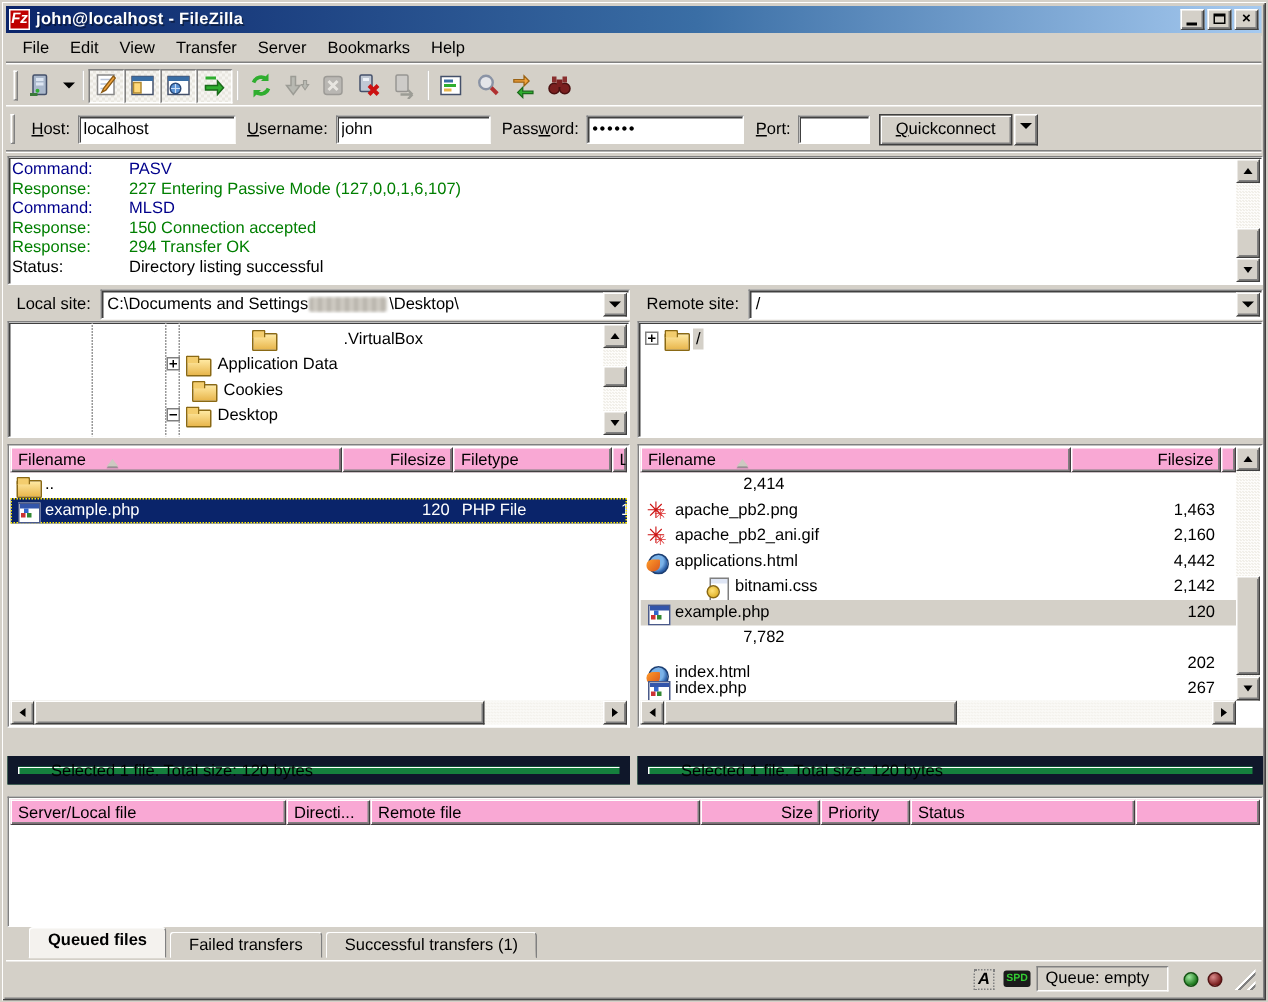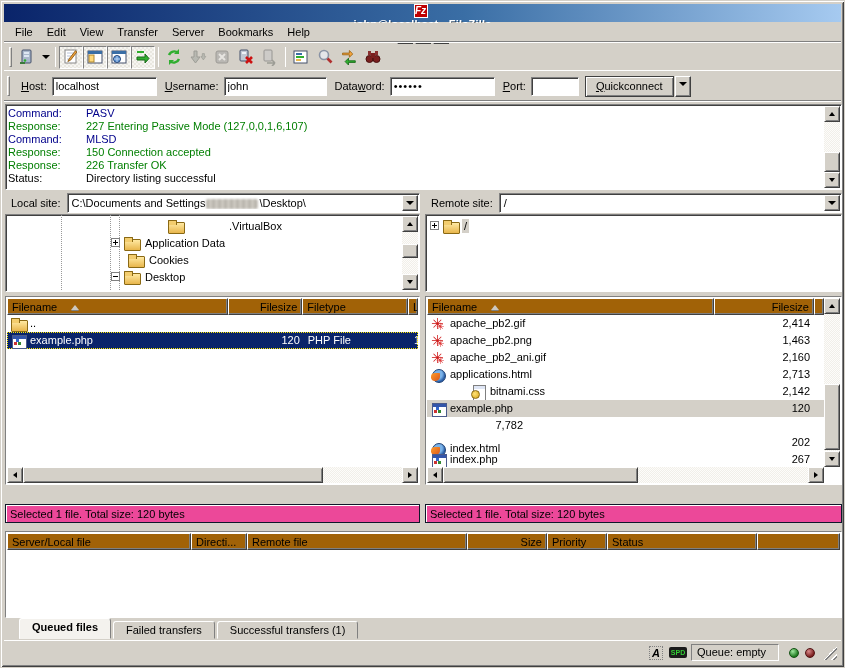--- a/index.html
+++ b/index.html
@@ -4,21 +4,21 @@
 <style>
   * { margin:0; padding:0; box-sizing:border-box; }
   html,body { width:845px; height:668px; overflow:hidden; }
   body { font-family:"Liberation Sans","DejaVu Sans",sans-serif; font-size:11px; color:#000; background:#d4d0c8; }
   #window { position:absolute; left:0; top:0; width:845px; height:668px; background:#d4d0c8;
             border:1px solid #d4d0c8; box-shadow: inset 1px 1px 0 #fff, inset -1px -1px 0 #404040, inset 2px 2px 0 #d4d0c8, inset -2px -2px 0 #808080; }
 
   
   .titlebar { position:absolute; left:3px; top:3px; right:3px; height:18px;
               background:linear-gradient(90deg,#0a246a 0%,#3a6ea5 55%,#a6caf0 100%);
-              display:flex; align-items:center; padding:0 2px;flex-direction:column; }
+              display:flex; align-items:center; padding:0 2px; }
   .fz-logo { width:14px; height:14px; background:#bf0000; border:1px solid #fff; color:#fff;
              font-weight:bold; font-style:italic; font-size:10px; line-height:12px; text-align:center; margin-right:4px; }
   .title-text { color:#fff; font-weight:bold; font-size:11px; letter-spacing:.2px; flex:1;
                 text-shadow:1px 1px 0 rgba(0,0,0,.4); white-space:nowrap; }
   .winbtns { display:flex; gap:2px; }
   .winbtn { width:16px; height:14px; background:#d4d0c8; border:1px solid; border-color:#fff #404040 #404040 #fff;
             box-shadow: inset -1px -1px 0 #808080; position:relative; cursor:default; }
   .winbtn .g-min { position:absolute; left:3px; bottom:2px; width:7px; height:2px; background:#000; }
   .winbtn .g-max { position:absolute; left:3px; top:2px; width:8px; height:7px; border:1px solid #000; border-top-width:2px; }
   .winbtn .g-close { position:absolute; left:0; top:0; width:100%; height:100%; font-size:10px; font-weight:bold; text-align:center; line-height:12px; }
@@ -122,39 +122,39 @@
   .fi[data-icon="app-icon"]::before { content:""; position:absolute; left:1px; top:1px; width:13px; height:12px;
       background:#fff; border:1px solid #4a5a8a; box-shadow: inset 0 3px 0 #3355aa; }
   .fi[data-icon="app-icon"]::after { content:""; position:absolute; left:3px; bottom:3px; width:3px; height:3px;
       background:#cc3333; box-shadow:4px 0 0 #338833, 2px -3px 0 #3366cc; }
 
   
   .listbox { position:absolute; top:295px; height:189px; background:#fff; border:1px solid; border-color:#808080 #fff #fff #808080; }
   .listbox.local { left:4px; width:415px; }
   .listbox.remote { left:424px; width:417px; }
   .lheader { position:absolute; left:1px; top:1px; right:1px; height:17px; display:flex; background:#d4d0c8; }
-  .hcell { height:17px; padding:2px 4px; background:#a16207; border:1px solid; border-color:#fff #404040 #404040 #fff;
-           box-shadow: inset -1px -1px 0 #808080; white-space:nowrap; overflow:hidden; display:flex; align-items:flex-start; }
+  .hcell { height:17px; padding:2px 4px; background:#f9a8d4; border:1px solid; border-color:#fff #404040 #404040 #fff;
+           box-shadow: inset -1px -1px 0 #808080; white-space:nowrap; overflow:hidden; display:flex; align-items:center; }
   .hcell.right { justify-content:flex-end; }
   .sortmark { width:0; height:0; border:4px solid transparent; border-bottom:5px solid #cdc9c1; margin-left:14px;
               filter:drop-shadow(0 1px 0 #808080); }
   .lbody { position:absolute; left:1px; top:18px; right:1px; bottom:1px; background:#fff; overflow:hidden; }
   .frow { display:flex; height:17px; align-items:center; }
   .fcell { padding:0 4px; white-space:nowrap; overflow:hidden; height:17px; line-height:17px; }
   .fcell.right { text-align:right; }
   .frow[data-sel="active"] { background:#0a246a; color:#fff; outline:1px dotted #ffea00; outline-offset:-1px; }
   .frow[data-sel="inactive"] { background:#d4d0c8; }
 
   
   .c-lname { width:224px; } .c-lsize { width:75px; } .c-ltype { width:107px; } .c-llast { flex:1; }
   .c-rname { width:287px; } .c-rsize { width:100px; } .c-rpad { flex:1; }
 
   
-  .sel-status { position:absolute; top:503px; height:19px; background:#ec4899; border:1px solid #0f172a;
-                box-shadow: inset 1px 1px 0 #fff; display:flex; align-items:center; padding-left:4px; }
+  .sel-status { position:absolute; top:503px; height:19px; background:#15803d; border:7px solid #0f172a;
+                box-shadow: inset 1px 1px 0 #fff; display:flex; align-items:center; padding-left:22px; }
   .sel-status.local { left:4px; width:415px; }
   .sel-status.remote { left:424px; width:417px; }
 
   
   .queuebox { position:absolute; left:4px; top:530px; width:837px; height:87px; background:#fff;
               border:1px solid; border-color:#808080 #fff #fff #808080; }
   .q-name{width:184px;} .q-dir{width:56px;} .q-remote{width:220px;} .q-size{width:80px;} .q-prio{width:60px;} .q-status{width:150px;} .q-pad{flex:1;}
 
   
   .tabsrow { position:absolute; left:4px; top:617px; width:837px; height:21px; display:flex; align-items:flex-end; }
@@ -316,21 +316,21 @@
       </svg>
     </div>
   </div>
 
   <div class="qcbar">
     <div class="grip"></div>
     <span class="qc-label"><span class="accel">H</span><span>ost:</span></span>
     <input class="qc-input qc-host" value="localhost" style="">
     <span class="qc-label"><span class="accel">U</span><span>sername:</span></span>
     <input class="qc-input qc-user" value="john" style="">
-    <span class="qc-label"><span>Data</span><span class="accel">w</span><span>ord:</span></span>
+    <span class="qc-label"><span>Pass</span><span class="accel">w</span><span>ord:</span></span>
     <input class="qc-input qc-pass" value="••••••" style="">
     <span class="qc-label"><span class="accel">P</span><span>ort:</span></span>
     <input class="qc-input qc-port" value="" style="">
     <button class="qc-btn"><span class="accel">Q</span><span>uickconnect</span></button>
     <div class="qc-drop">
         <div class="arrow-down"></div>
       </div>
   </div>
 
   <div class="logbox">
@@ -346,21 +346,21 @@
       <div class="log-line cmd">
           <span class="log-kind">Command:</span>
           <span class="log-text">MLSD</span>
         </div>
       <div class="log-line resp">
           <span class="log-kind">Response:</span>
           <span class="log-text">150 Connection accepted</span>
         </div>
       <div class="log-line resp">
           <span class="log-kind">Response:</span>
-          <span class="log-text">226 Transfer OK</span>
+          <span class="log-text">294 Transfer OK</span>
         </div>
       <div class="log-line stat">
           <span class="log-kind">Status:</span>
           <span class="log-text">Directory listing successful</span>
         </div>
     </div>
     <div class="vscroll" style="right:1px; top:1px; bottom:1px;">
       <div class="sb-btn" style="top:0; left:0;">
           <div class="tri up"></div>
         </div>
@@ -479,24 +479,20 @@
     <div class="lheader" style="right:17px;">
       <div class="hcell c-rname">
           <span>Filename</span>
           <span class="sortmark"></span>
         </div>
       <div class="hcell c-rsize right">Filesize</div>
       <div class="hcell c-rpad"></div>
     </div>
     <div class="lbody" style="right:17px; bottom:17px;">
       <div class="frow" data-sel="none">
-        <div class="fcell c-rname" style="display:flex;align-items:center;">
-            <span class="fi" data-icon="image-icon"></span>
-            <span>apache_pb2.gif</span>
-          </div>
         <div class="fcell c-rsize right">2,414</div>
       </div>
       <div class="frow" data-sel="none">
         <div class="fcell c-rname" style="display:flex;align-items:center;">
             <span class="fi" data-icon="image-icon"></span>
             <span>apache_pb2.png</span>
           </div>
         <div class="fcell c-rsize right">1,463</div>
       </div>
       <div class="frow" data-sel="none">
@@ -504,41 +500,41 @@
             <span class="fi" data-icon="image-icon"></span>
             <span>apache_pb2_ani.gif</span>
           </div>
         <div class="fcell c-rsize right">2,160</div>
       </div>
       <div class="frow" data-sel="none">
         <div class="fcell c-rname" style="display:flex;align-items:center;">
             <span class="fi" data-icon="browser-icon"></span>
             <span>applications.html</span>
           </div>
-        <div class="fcell c-rsize right">2,713</div>
+        <div class="fcell c-rsize right">4,442</div>
       </div>
       <div class="frow" data-sel="none">
         <div class="fcell c-rname" style="display:flex;align-items:center;padding-left:44px;">
             <span class="fi" data-icon="css-icon"></span>
             <span>bitnami.css</span>
           </div>
         <div class="fcell c-rsize right">2,142</div>
       </div>
       <div class="frow" data-sel="inactive">
         <div class="fcell c-rname" style="display:flex;align-items:center;">
             <span class="fi" data-icon="app-icon"></span>
             <span>example.php</span>
           </div>
         <div class="fcell c-rsize right">120</div>
       </div>
       <div class="frow" data-sel="none">
         <div class="fcell c-rsize right">7,782</div>
       </div>
       <div class="frow" data-sel="none">
-        <div class="fcell c-rname" style="display:flex;align-items:center;margin-top:12px;">
+        <div class="fcell c-rname" style="display:flex;align-items:flex-end;margin-top:12px;">
             <span class="fi" data-icon="browser-icon"></span>
             <span>index.html</span>
           </div>
         <div class="fcell c-rsize right">202</div>
       </div>
       <div class="frow" data-sel="none">
         <div class="fcell c-rname" style="display:flex;align-items:center;">
             <span class="fi" data-icon="app-icon"></span>
             <span>index.php</span>
           </div>

